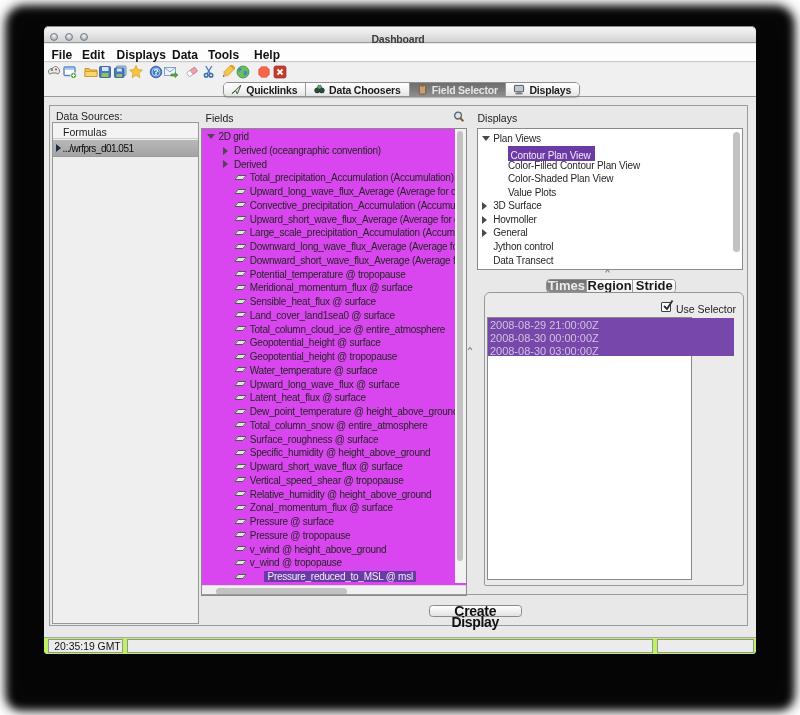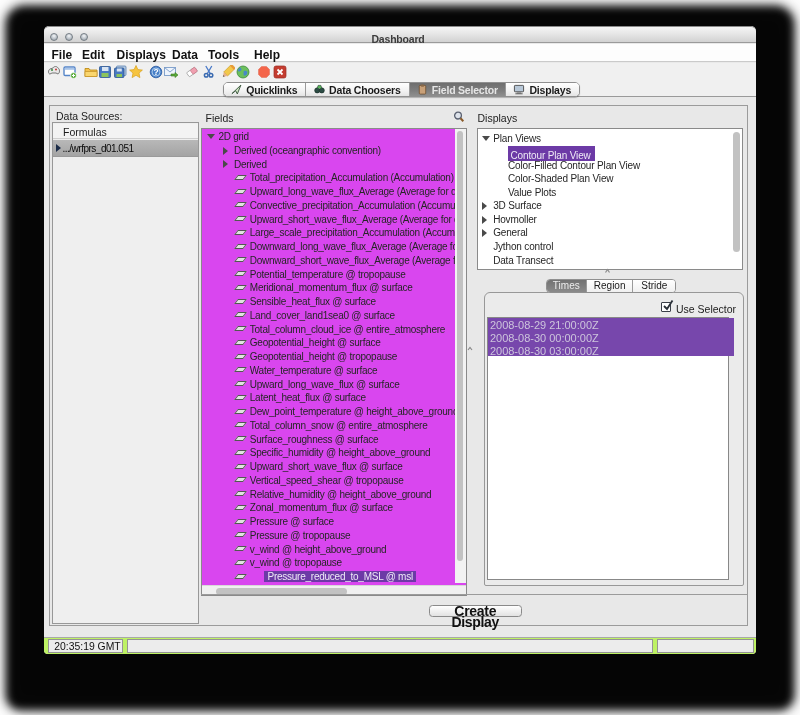--- a/index.html
+++ b/index.html
@@ -57,29 +57,29 @@
   border:1px solid #555; transform:skewX(-38deg); }
 .vsb { position:absolute; background:#f2f2f2; }
 .thumb { position:absolute; background:#c2c2c2; border-radius:4px; }
 #fhs { position:absolute; left:0; top:456px; width:264px; height:11px;
   background:#f0f0f0; border-top:1px solid #d8d8d8; }
 #fhs .thumb { left:14px; top:2px; width:131px; height:7px; }
 #ttabs { position:absolute; left:501.5px; top:252.8px; height:14px; display:flex;
   border:1px solid #8f8f8f; border-radius:4px; overflow:hidden; background:#fff;
   z-index:3; }
 .stab { height:100%; display:flex; align-items:center; justify-content:center;
-  font-size:10px; font-weight:normal; color:#1a1a1a;
+  font-size:13px; font-weight:bold; color:#1a1a1a;
   background:linear-gradient(#ffffff,#f0f0f0); border-right:1px solid #9a9a9a; }
 .stab.on { background:linear-gradient(#727272,#8a8a8a); color:#ececec; }
 #subpanel { position:absolute; left:440.3px; top:265.8px; width:259.7px; height:294.2px;
   border:1px solid #989898; border-radius:6px 6px 2px 2px; background:#ebebeb; }
 #cbx { position:absolute; left:616.8px; top:276px; width:10px; height:10px;
   background:#fff; border:1.4px solid #3a3f48; border-radius:1px; }
 #cbx svg { position:absolute; left:-1px; top:-4px; }
-#timeslist { position:absolute; left:442.6px; top:290.6px; width:242px; height:263px;
+#timeslist { position:absolute; left:442.6px; top:290.6px; width:205px; height:263px;
   background:#fff; border:1px solid #888; }
 #tlpurple { position:absolute; left:0; top:0; width:246.4px; height:38.1px; background:#7747ac; }
 .tl { position:absolute; left:2.3px; font-size:11px; color:#cdc5dc; white-space:pre; }
 #hline594 { position:absolute; left:157px; top:568px; width:546px; height:1px; background:#9b9b9b; }
 #createbtn { position:absolute; left:384.75px; top:578.5px; width:93px; height:12.5px;
   border:1px solid #8a8a8a; border-radius:3.5px;
   background:linear-gradient(#ffffff,#e2e2e2); font-size:14px; font-weight:bold; letter-spacing:-0.3px;
   color:#111; text-align:center; line-height:11px; }
 #statusbar { position:absolute; left:0; top:610.5px; width:712px; height:17.5px;
   background:#bef264; border-top:1px solid #a8a8a8; }

